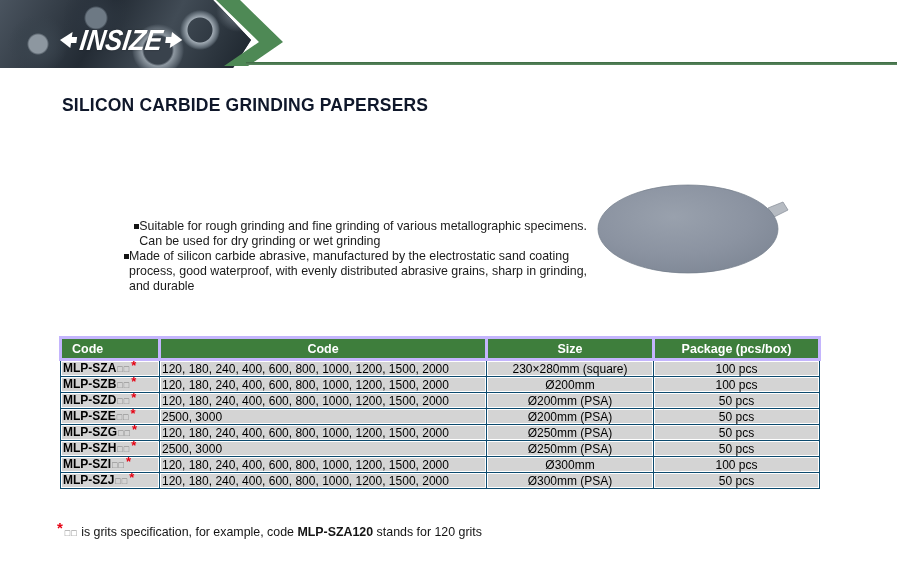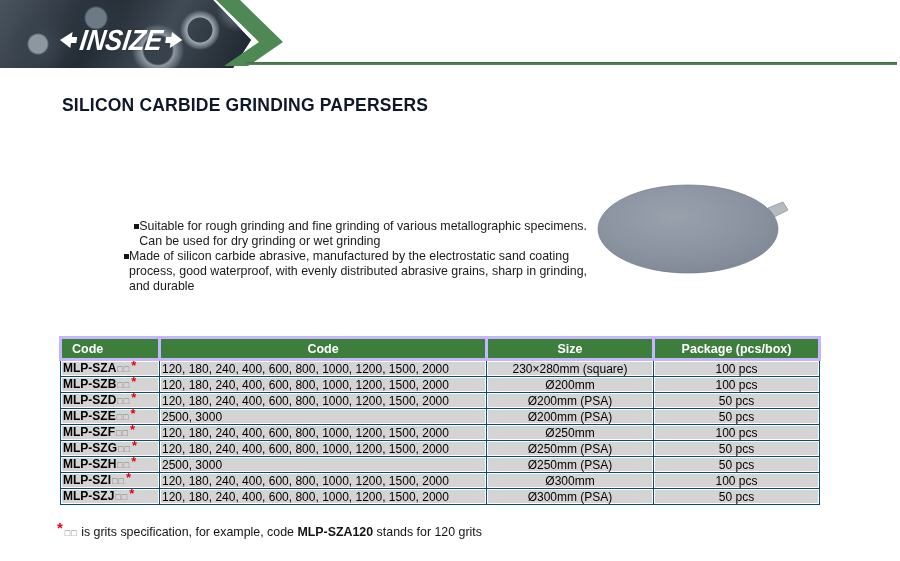--- a/index.html
+++ b/index.html
@@ -173,26 +173,20 @@
           <td class="c-size">Ø200mm (PSA)</td>
           <td class="c-pkg">50 pcs</td>
         </tr>
         <tr>
           <td class="c-code"><b>MLP-SZE</b><span class="sq">□□</span><span class="star">*</span></td>
           <td class="c-girt">2500, 3000</td>
           <td class="c-size">Ø200mm (PSA)</td>
           <td class="c-pkg">50 pcs</td>
         </tr>
         <tr>
-          <td class="c-code"><b>MLP-SZF</b><span class="sq">□□</span><span class="star">*</span></td>
-          <td class="c-girt">120, 180, 240, 400, 600, 800, 1000, 1200, 1500, 2000</td>
-          <td class="c-size">Ø250mm</td>
-          <td class="c-pkg">100 pcs</td>
-        </tr>
-        <tr>
           <td class="c-code"><b>MLP-SZG</b><span class="sq">□□</span><span class="star">*</span></td>
           <td class="c-girt">120, 180, 240, 400, 600, 800, 1000, 1200, 1500, 2000</td>
           <td class="c-size">Ø250mm (PSA)</td>
           <td class="c-pkg">50 pcs</td>
         </tr>
         <tr>
           <td class="c-code"><b>MLP-SZH</b><span class="sq">□□</span><span class="star">*</span></td>
           <td class="c-girt">2500, 3000</td>
           <td class="c-size">Ø250mm (PSA)</td>
           <td class="c-pkg">50 pcs</td>

